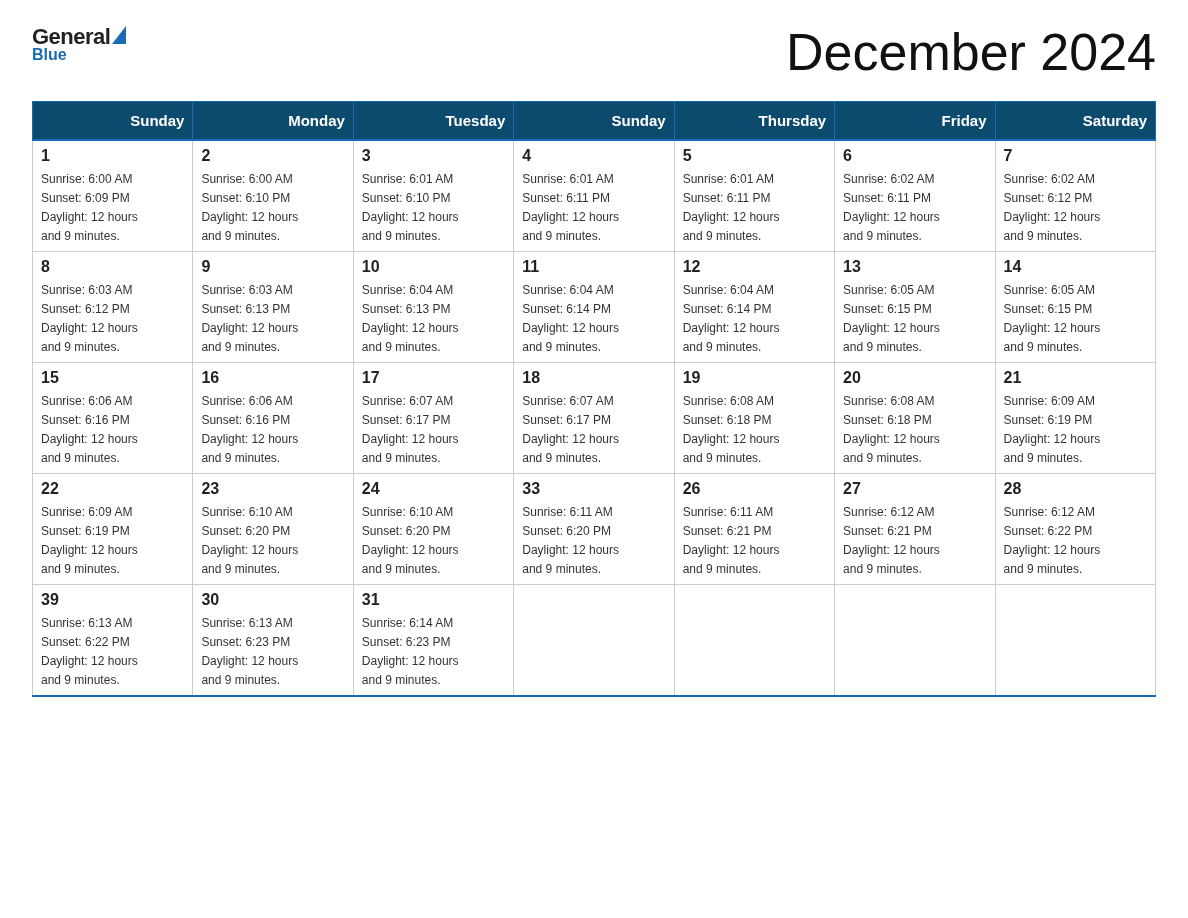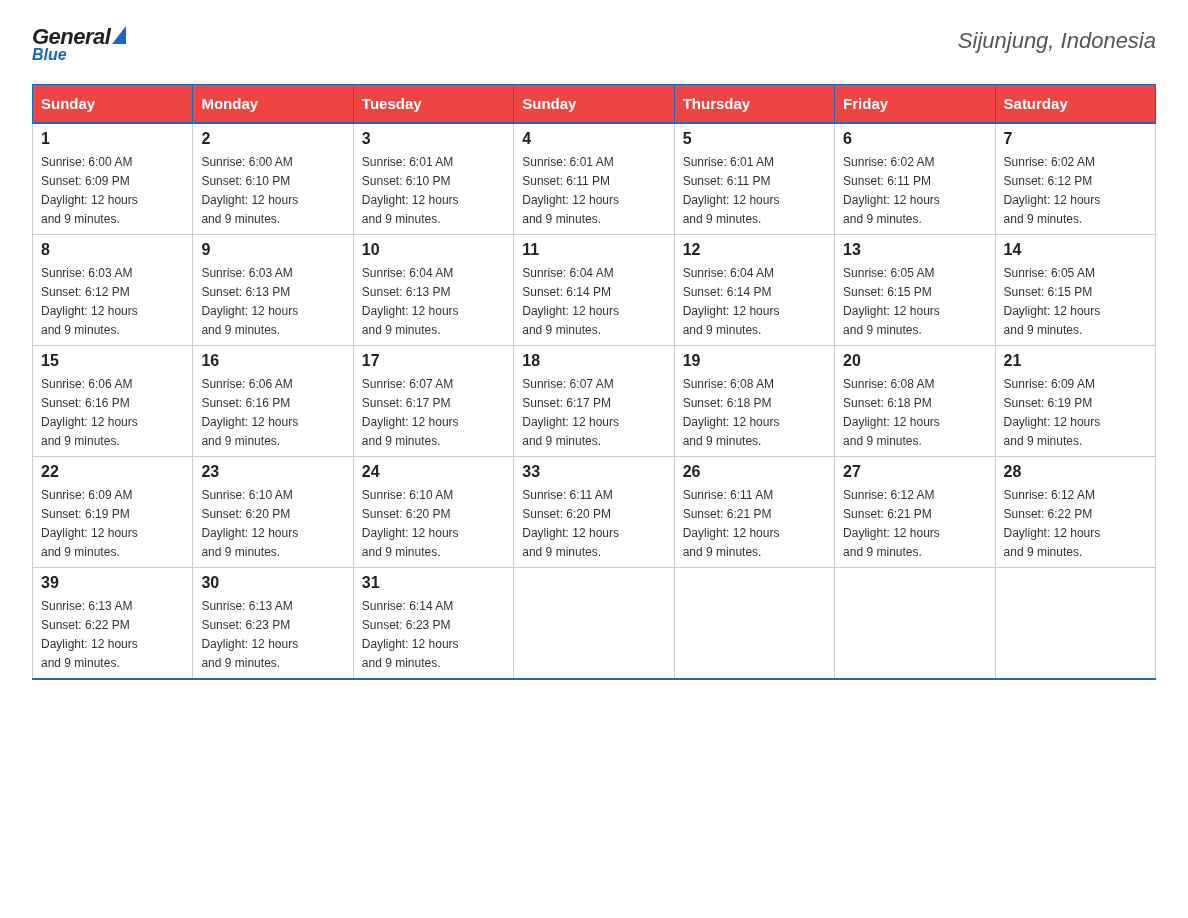--- a/index.html
+++ b/index.html
@@ -7,21 +7,20 @@
       font-family: Arial, sans-serif;
       background: #fff;
       padding: 24px 32px;
       color: #222;
     }
     .header {
       display: flex;
       justify-content: space-between;
       align-items: flex-start;
       margin-bottom: 20px;
-      font-style: italic;
     }
     .logo {
       display: flex;
       flex-direction: column;
       align-items: flex-start;
     }
     .logo-top {
       display: flex;
       align-items: center;
     }
@@ -58,26 +57,26 @@
       font-size: 22px;
       color: #555;
       margin-top: 4px;
     }
     table {
       width: 100%;
       border-collapse: collapse;
       table-layout: fixed;
     }
     thead tr th {
-      background-color: #ef4444;
+      background-color: #0c4a6e;
       color: #fff;
       font-size: 15px;
       font-weight: bold;
       padding: 10px 8px;
-      text-align: left;
+      text-align: right;
       border: 1px solid #1a6bb5;
     }
     tbody tr td {
       border: 1px solid #ccc;
       vertical-align: top;
       padding: 6px 8px;
       min-height: 90px;
       height: 100px;
     }
     .day-num {
@@ -112,21 +111,21 @@
 
 <div class="header">
   <div class="logo">
     <div class="logo-top">
       <span class="logo-general">General</span>
       <div class="logo-triangle"></div>
     </div>
     <span class="logo-blue">Blue</span>
   </div>
   <div class="title-block">
-    <div class="calendar-subtitle">Sijunjung, Indonesia</div>
+    <div class="calendar-title">December 2024</div>
   </div>
 </div>
 
 <table>
   <thead>
     <tr>
       <th>Sunday</th>
       <th>Monday</th>
       <th>Tuesday</th>
       <th>Sunday</th>

